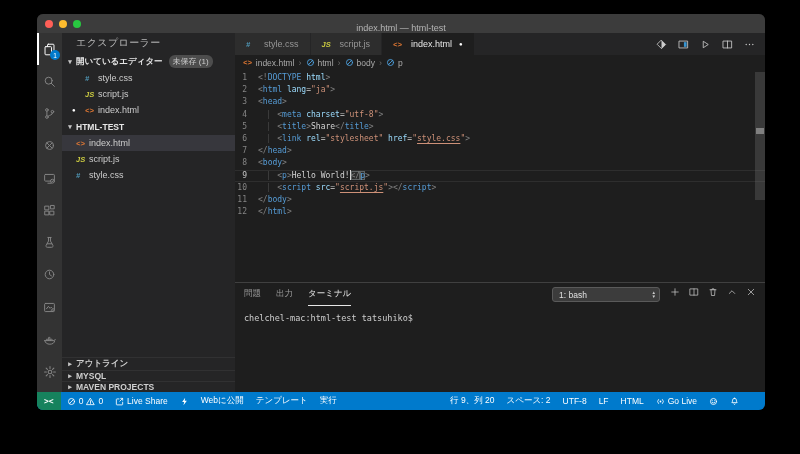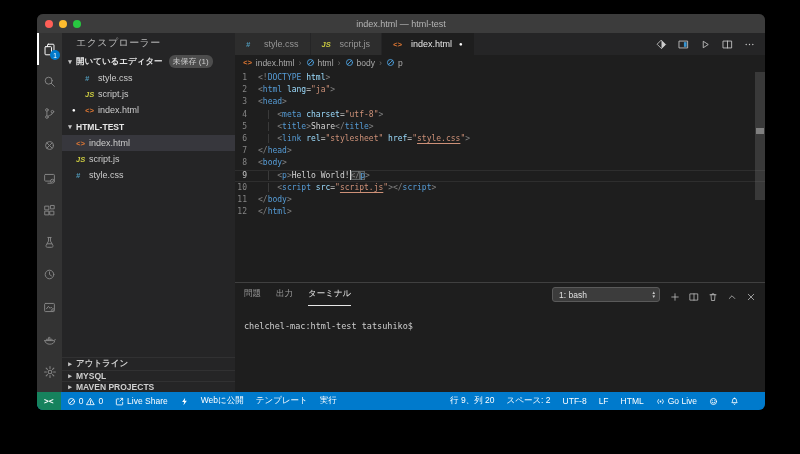--- a/index.html
+++ b/index.html
@@ -2,21 +2,21 @@
 <html><head>
 <meta charset="utf-8">
 <style>
   * { margin:0; padding:0; box-sizing:border-box; }
   html,body { width:800px; height:454px; background:#000; overflow:hidden;
     font-family:"Liberation Sans",sans-serif; }
   .window { position:absolute; left:37px; top:14px; width:728px; height:396px;
     background:#1e1e1e; border-radius:6px; overflow:hidden; display:flex; flex-direction:column;
     box-shadow:0 12px 34px rgba(0,0,0,.65); }
   
-  .titlebar { flex:0 0 19px; background:#3c3c3c; position:relative; display:flex; align-items:center; }
+  .titlebar { flex:0 0 19px; background:#3c3c3c; position:relative; display:flex; align-items:flex-end; }
   .traffic { position:absolute; left:8px; top:0; height:100%; display:flex; align-items:center; gap:6px; }
   .tl { width:8px; height:8px; border-radius:50%; }
   .tl.c{background:#ff5f57}.tl.m{background:#febc2e}.tl.z{background:#28c840}
   .title { flex:1; text-align:center; font-size:9px; color:#b5b5b5; }
   
   .main { flex:1; display:flex; min-height:0; }
   .activitybar { flex:0 0 25px; background:#333333; display:flex; flex-direction:column; align-items:center; }
   .ab-item { width:25px; height:33px; display:flex; align-items:center; justify-content:center;
     color:#858585; position:relative; cursor:pointer; }
   .ab-item.active { color:#ffffff; box-shadow:inset 2px 0 0 #ffffff; }
@@ -69,26 +69,26 @@
   .tk-p{color:#808080}.tk-tag{color:#569cd6}.tk-attr{color:#9cdcfe}.tk-op{color:#d4d4d4}
   .tk-str{color:#ce9178}.tk-txt{color:#d4d4d4}
   .tk-link{color:#ce9178; text-decoration:underline; text-underline-offset:2px;}
   .tk-ws{ background-image:linear-gradient(#3a3a3a,#3a3a3a); background-size:1px 100%;
     background-repeat:no-repeat; background-position:10px 0; }
   .tk-match{ box-shadow:inset 0 0 0 1px #5e6364; background:rgba(94,99,100,.22); }
   .tk-cursor{ display:inline-block; width:1px; height:10px; background:#d7d7d7; vertical-align:middle; }
   .scrollbar { position:absolute; right:0; top:2px; width:10px; height:128px; background:rgba(110,110,110,.34); }
   .scroll-marker { position:absolute; left:1px; right:1px; top:56px; height:6px; background:rgba(200,200,200,.5); }
   
-  .panel { flex:0 0 110px; border-top:1px solid #404040; display:flex; flex-direction:column;gap:8px; }
+  .panel { flex:0 0 110px; border-top:1px solid #404040; display:flex; flex-direction:column; }
   .panel-header { flex:0 0 23px; display:flex; align-items:center; padding:0 9px; }
   .panel-tabs { display:flex; gap:15px; font-size:8.5px; color:#9b9b9b; }
   .panel-tab { height:23px; display:flex; align-items:center; cursor:pointer; border-bottom:1px solid transparent; }
   .panel-tab.active { color:#e7e7e7; border-bottom-color:#e7e7e7; }
-  .panel-right { margin-left:auto; display:flex; align-items:flex-end; gap:10px; }
+  .panel-right { margin-left:auto; display:flex; align-items:flex-start; gap:10px; }
   .shell-select { display:flex; align-items:center; width:108px; height:15px; background:#3c3c3c;
     border:1px solid #5a5a5a; border-radius:3px; font-size:8.5px; color:#e0e0e0;
     padding-left:6px; cursor:pointer; position:relative; }
   .sel-arrows { position:absolute; right:3px; display:flex; flex-direction:column; line-height:4px;
     font-size:4.5px; color:#cccccc; }
   .panel-actions { display:flex; align-items:center; gap:9px; color:#c5c5c5; }
   .panel-actions .icon { cursor:pointer; }
   .terminal { flex:1; padding:7px 0 0 9px; font-family:"DejaVu Sans Mono",monospace;
     font-size:8.5px; color:#cfcfcf; }
   

